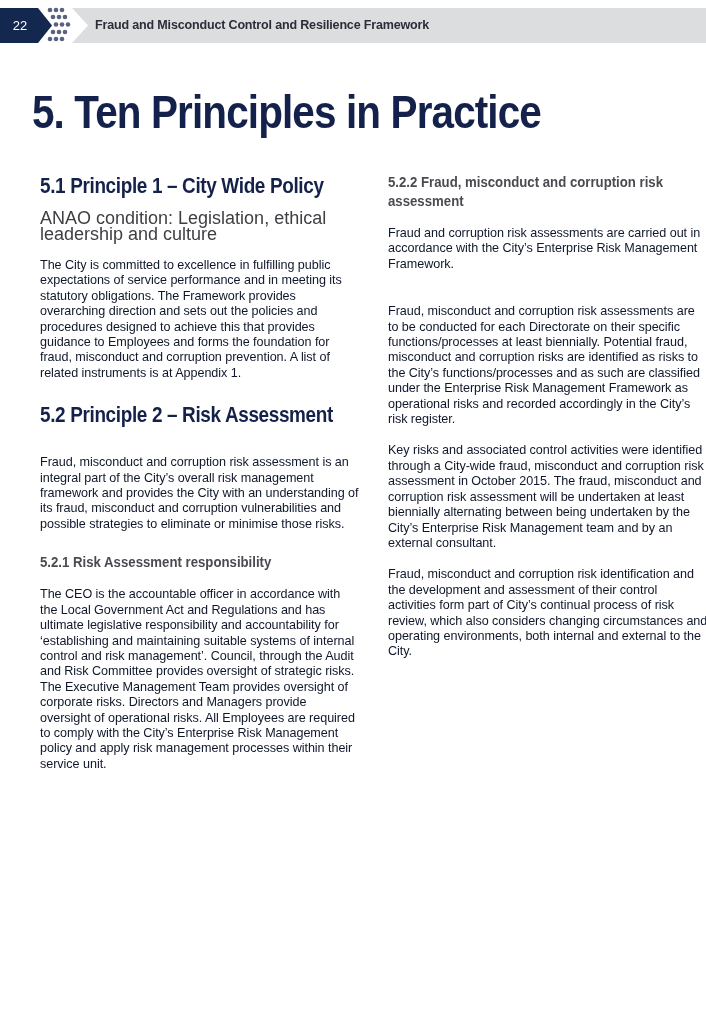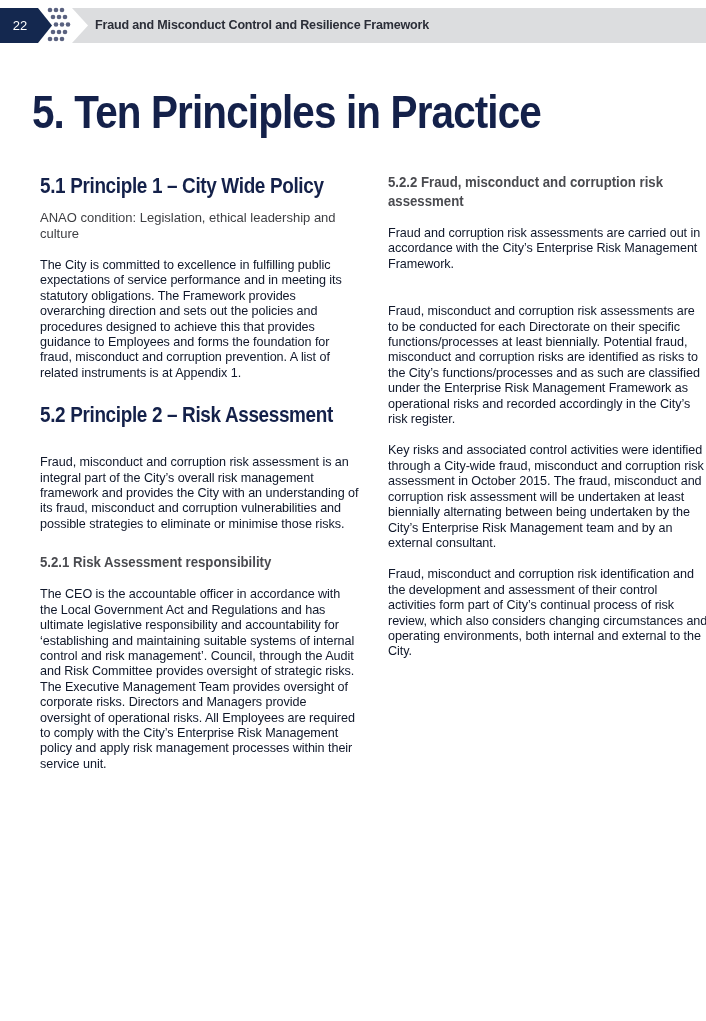--- a/index.html
+++ b/index.html
@@ -103,21 +103,21 @@
       font-size: 15px;
       font-weight: bold;
       color: #4a4b50;
       transform: scaleX(0.88);
       transform-origin: left top;
       line-height: 19px;
       width: 360px;
     }
     .anao {
       margin: 0;
-      font-size: 13px;
+      font-size: 18px;
       color: #3e3f43;
       line-height: 16px;
       font-weight: normal;
     }
     .para {
       margin: 0;
       font-size: 12.6px;
       color: #0f172a;
       line-height: 15.4px;
       letter-spacing: -0.05px;

